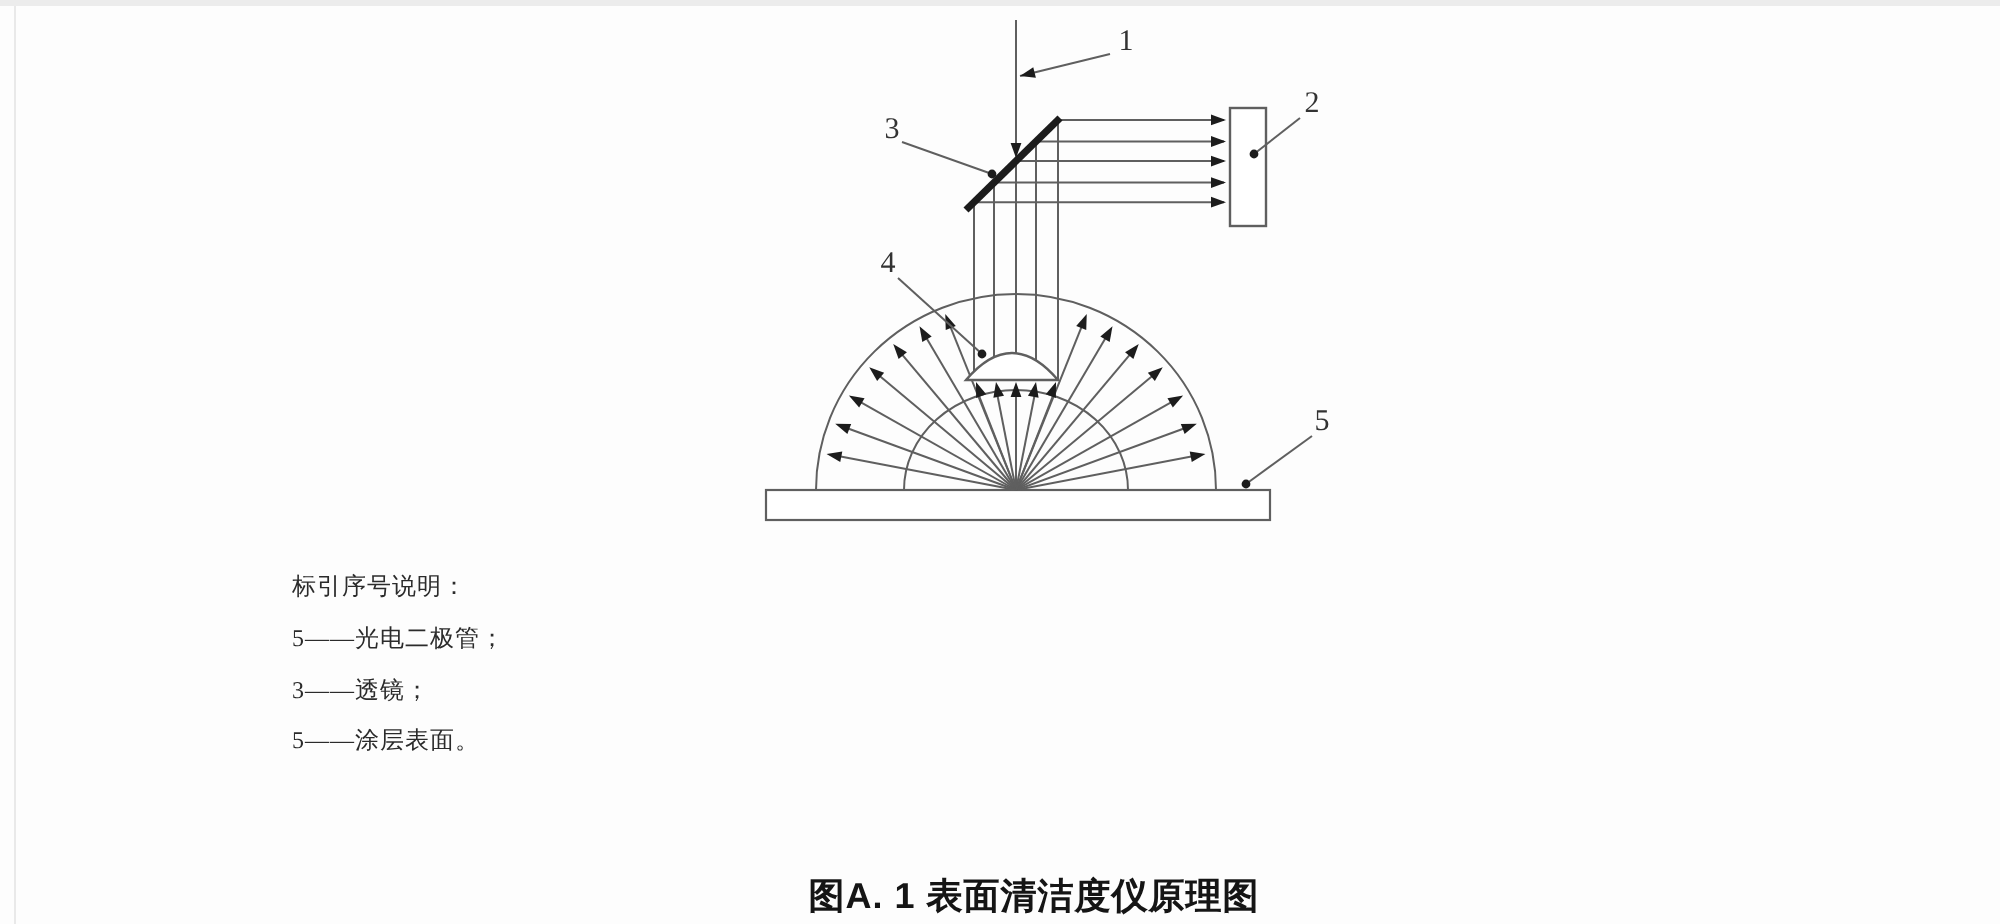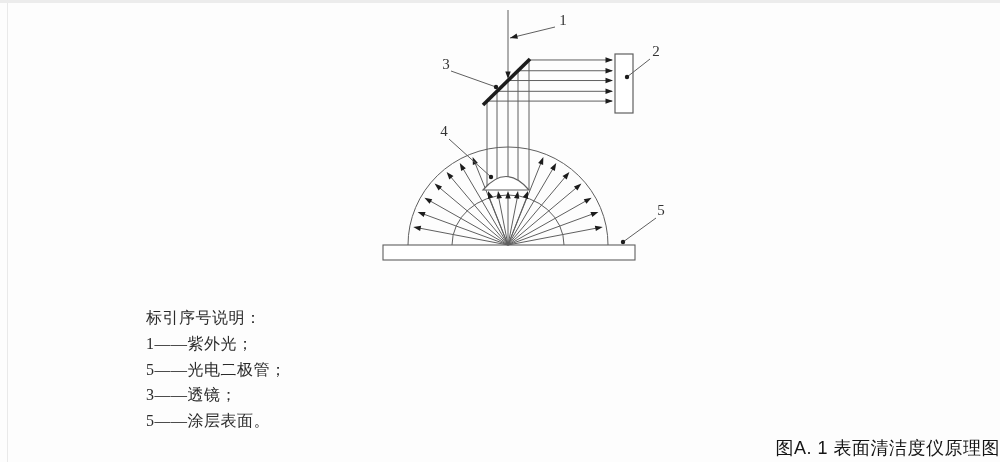--- a/index.html
+++ b/index.html
@@ -6,28 +6,28 @@
   body{
     width:1000px;height:462px;position:relative;overflow:hidden;
     background:#fdfdfd;
     font-family:"Liberation Serif","DejaVu Serif",serif;
   }
   .top-edge{position:absolute;top:0;left:0;width:1000px;height:3px;}
   .left-edge{position:absolute;top:3px;left:7px;width:1px;height:459px;}
   svg.diagram{position:absolute;top:0;left:0;}
   .legend{
     position:absolute;left:146px;top:281px;
-    font-size:16px;color:#2b2b2b;letter-spacing:0.5px;margin-top:24px;
+    font-size:12px;color:#2b2b2b;letter-spacing:0.5px;
   }
   .legend-line{height:25.8px;line-height:25.8px;white-space:pre;}
   .caption{
     position:absolute;top:436px;left:0;width:1000px;box-sizing:border-box;
-    padding-left:34px;text-align:right;
+    padding-left:34px;text-align:center;
     font-family:"Liberation Sans","DejaVu Sans",sans-serif;
-    font-weight:normal;font-size:18px;color:#151515;letter-spacing:0.5px;
+    font-weight:bold;font-size:18px;color:#151515;letter-spacing:0.5px;
   }
 </style>
 </head>
 <body style="background: rgb(253, 253, 253);">
 
 <div class="page">
   <div class="top-edge" style="background: rgb(236, 236, 236);"></div>
   <div class="left-edge" style="background: rgb(233, 233, 233);"></div>
 
   <svg class="diagram" width="1000" height="462" viewBox="0 0 1000 462">
@@ -104,20 +104,19 @@
       <line x1="449" y1="139" x2="491" y2="177" stroke="#5f5f5f" stroke-width="1"></line>
       <circle cx="491" cy="177" r="2.2" fill="#1c1c1c"></circle>
       <text x="444" y="136" text-anchor="middle" font-size="15" fill="#333333" font-family="&quot;Liberation Serif&quot;,&quot;DejaVu Serif&quot;,serif">4</text>
       <line x1="656" y1="218" x2="623" y2="242" stroke="#5f5f5f" stroke-width="1"></line>
       <circle cx="623" cy="242" r="2.2" fill="#1c1c1c"></circle>
       <text x="661" y="215" text-anchor="middle" font-size="15" fill="#333333" font-family="&quot;Liberation Serif&quot;,&quot;DejaVu Serif&quot;,serif">5</text>
     </svg>
 
   <div class="legend">
     <div class="legend-line">标引序号说明：</div>
-    <div class="legend-line">1——紫外光；</div>
     <div class="legend-line">5——光电二极管；</div>
     <div class="legend-line">3——透镜；</div>
     <div class="legend-line">5——涂层表面。</div>
   </div>
 
   <div class="caption">图A. 1 表面清洁度仪原理图</div>
 </div>
 
 </body></html>

